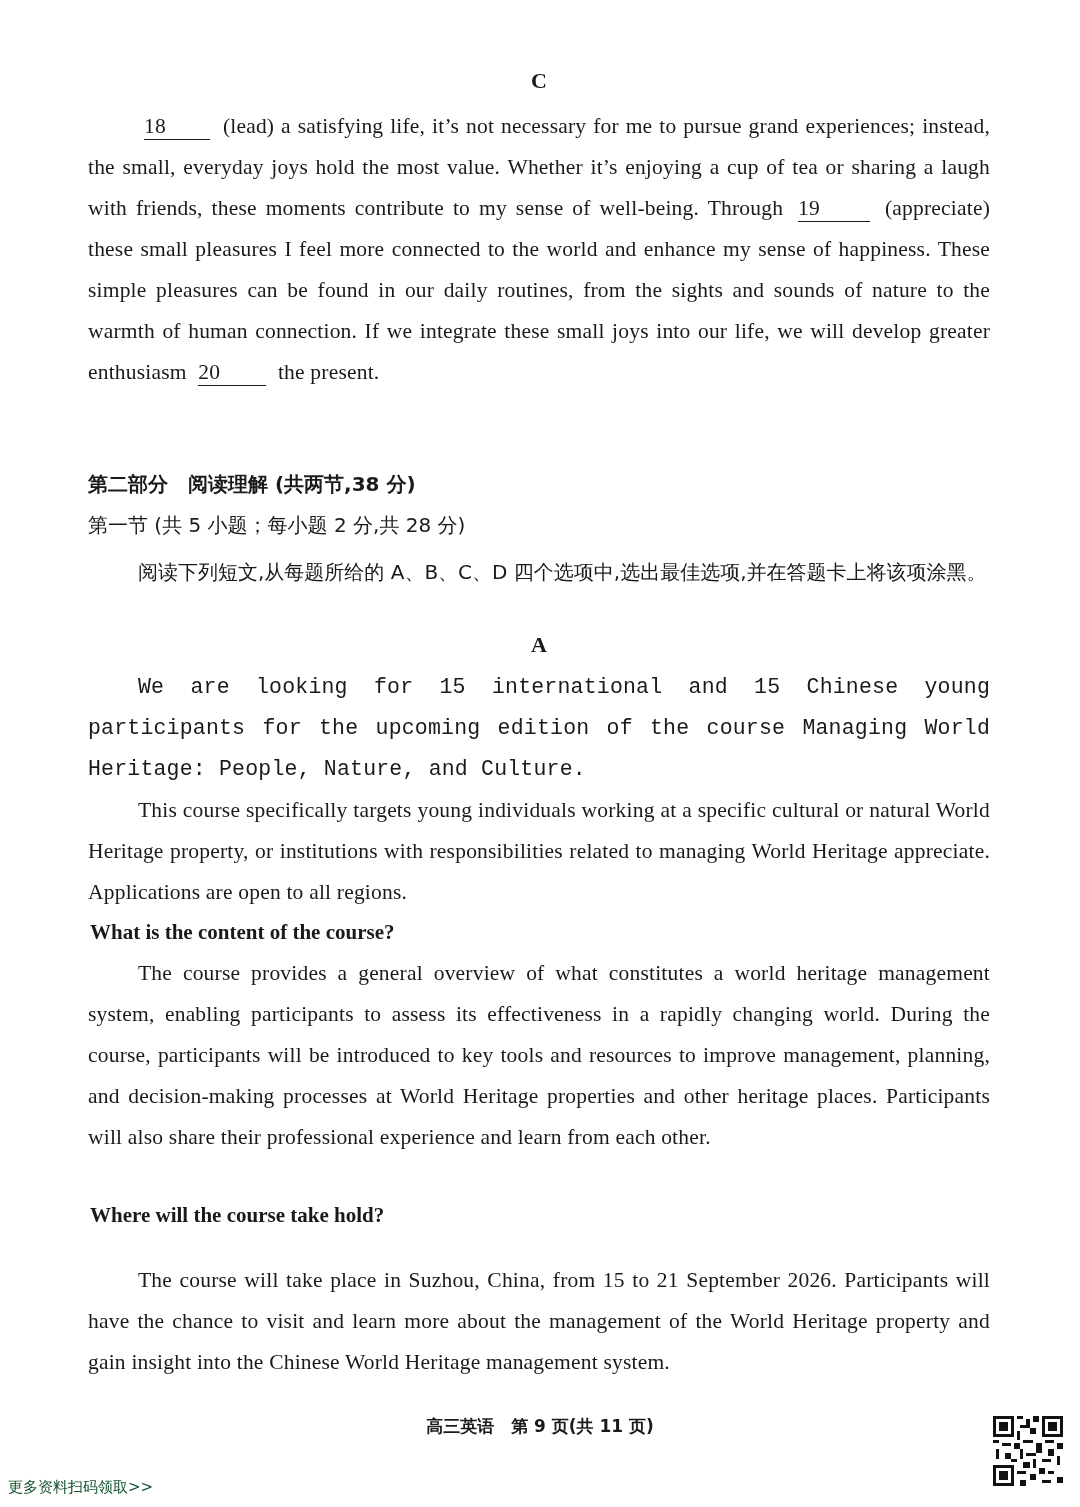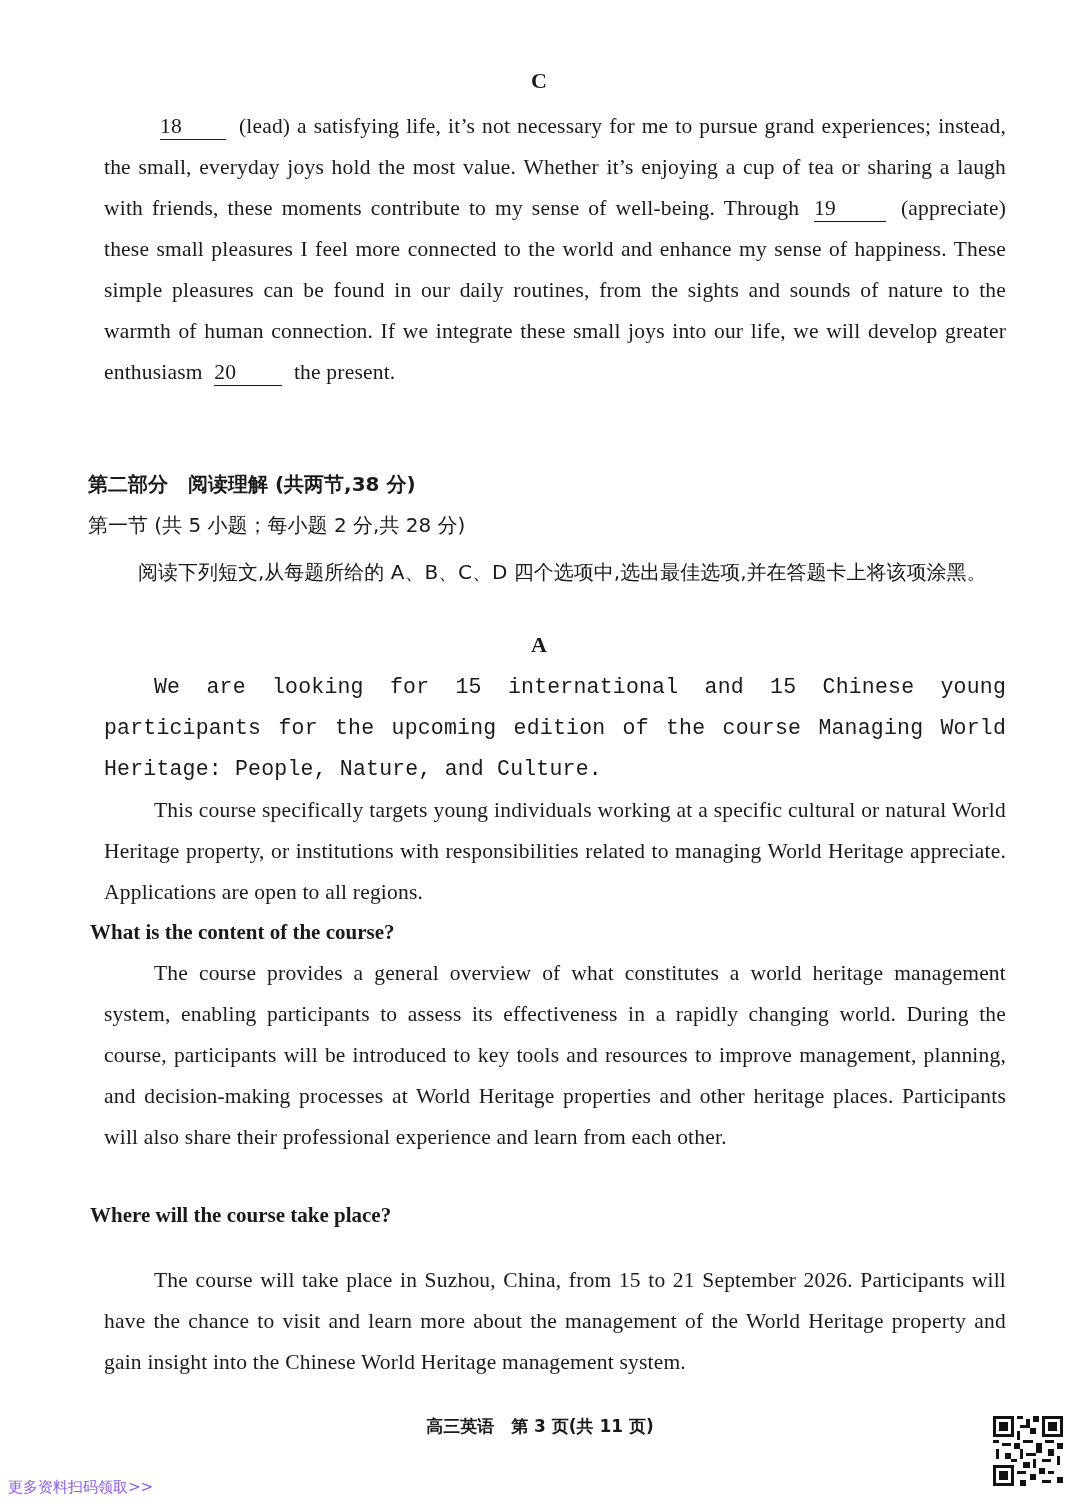--- a/index.html
+++ b/index.html
@@ -5,21 +5,21 @@
     html, body { margin: 0; padding: 0; }
     body {
       width: 1080px; height: 1507px; background: #ffffff; position: relative; overflow: hidden;
       color: #1a1a1a; font-family: "Liberation Serif", "DejaVu Serif", serif;
     }
     .page { position: absolute; left: 88px; top: 0; width: 902px; }
     .center-heading {
       position: absolute; width: 902px; text-align: center; font-weight: bold; font-size: 22px;
     }
     .para {
-      position: absolute; left: 16px; width: 902px; font-size: 21.5px; line-height: 41px;
+      position: absolute; left: 0; width: 902px; font-size: 21.5px; line-height: 41px;
       text-align: justify; text-align-last: left; letter-spacing: 0.2px;
     }
     .indent { text-indent: 50px; }
     .blank {
       display: inline-block; border-bottom: 1.5px solid #1a1a1a; text-align: center; text-indent: 0;
       line-height: 26px; margin: 0 6px;
     }
     .cn {
       position: absolute; left: 0; width: 902px; font-family: "DejaVu Sans", sans-serif;
       font-size: 20px; line-height: 41px;
@@ -28,21 +28,21 @@
     .q-heading {
       position: absolute; left: 2px; font-weight: bold; font-size: 21px; line-height: 41px;
       font-family: "Liberation Serif", serif;
     }
     .footer {
       position: absolute; top: 1415px; left: 0; width: 1080px; text-align: center;
       font-family: "DejaVu Sans", sans-serif; font-weight: bold; font-size: 17px;
     }
     .promo {
       position: absolute; left: 8px; top: 1478px; font-family: "DejaVu Sans", sans-serif;
-      font-size: 15px; color: #8b5cf6;
+      font-size: 15px; color: #14532d;
     }
     .qr { position: absolute; left: 990px; top: 1413px; width: 76px; height: 76px; }
   </style>
 </head>
 <body>
 
 <div class="page">
 
   <div class="center-heading" style="top:68px;">C</div>
 
@@ -53,25 +53,25 @@
   <div class="cn" style="top:552px; text-indent:50px;">阅读下列短文,从每题所给的 A、B、C、D 四个选项中,选出最佳选项,并在答题卡上将该项涂黑。</div>
 
   <div class="center-heading" style="top:632px;">A</div>
 
   <div class="para indent" style="top:667px;font-family:Liberation Mono, monospace;">We are looking for 15 international and 15 Chinese young participants for the upcoming edition of the course Managing World Heritage: People, Nature, and Culture.</div>
   <div class="para indent" style="top:790px;">This course specifically targets young individuals working at a specific cultural or natural World Heritage property, or institutions with responsibilities related to managing World Heritage appreciate. Applications are open to all regions.</div>
 
   <div class="q-heading" style="top:912px;">What is the content of the course?</div>
   <div class="para indent" style="top:953px;">The course provides a general overview of what constitutes a world heritage management system, enabling participants to assess its effectiveness in a rapidly changing world. During the course, participants will be introduced to key tools and resources to improve management, planning, and decision-making processes at World Heritage properties and other heritage places. Participants will also share their professional experience and learn from each other.</div>
 
-  <div class="q-heading" style="top:1195px;">Where will the course take place?</div>
+  <div class="q-heading" style="top:1195px;">Where will the course take hold?</div>
   <div class="para indent" style="top:1236px;margin-top:24px;">The course will take place in Suzhou, China, from 15 to 21 September 2026. Participants will have the chance to visit and learn more about the management of the World Heritage property and gain insight into the Chinese World Heritage management system.</div>
 </div>
 
-<div class="footer">高三英语　第 3 页(共 11 页)</div>
+<div class="footer">高三英语　第 9 页(共 11 页)</div>
 <div class="promo">更多资料扫码领取&gt;&gt;</div>
 
 <svg class="qr" viewBox="0 0 25 25" shape-rendering="crispEdges">
   <rect width="25" height="25" fill="#fff"></rect>
   <g fill="#111">
     <rect x="1" y="1" width="7" height="7"></rect>
       <rect x="2" y="2" width="5" height="5" fill="#fff"></rect>
       <rect x="3" y="3" width="3" height="3"></rect>
     <rect x="17" y="1" width="7" height="7"></rect>
       <rect x="18" y="2" width="5" height="5" fill="#fff"></rect>

